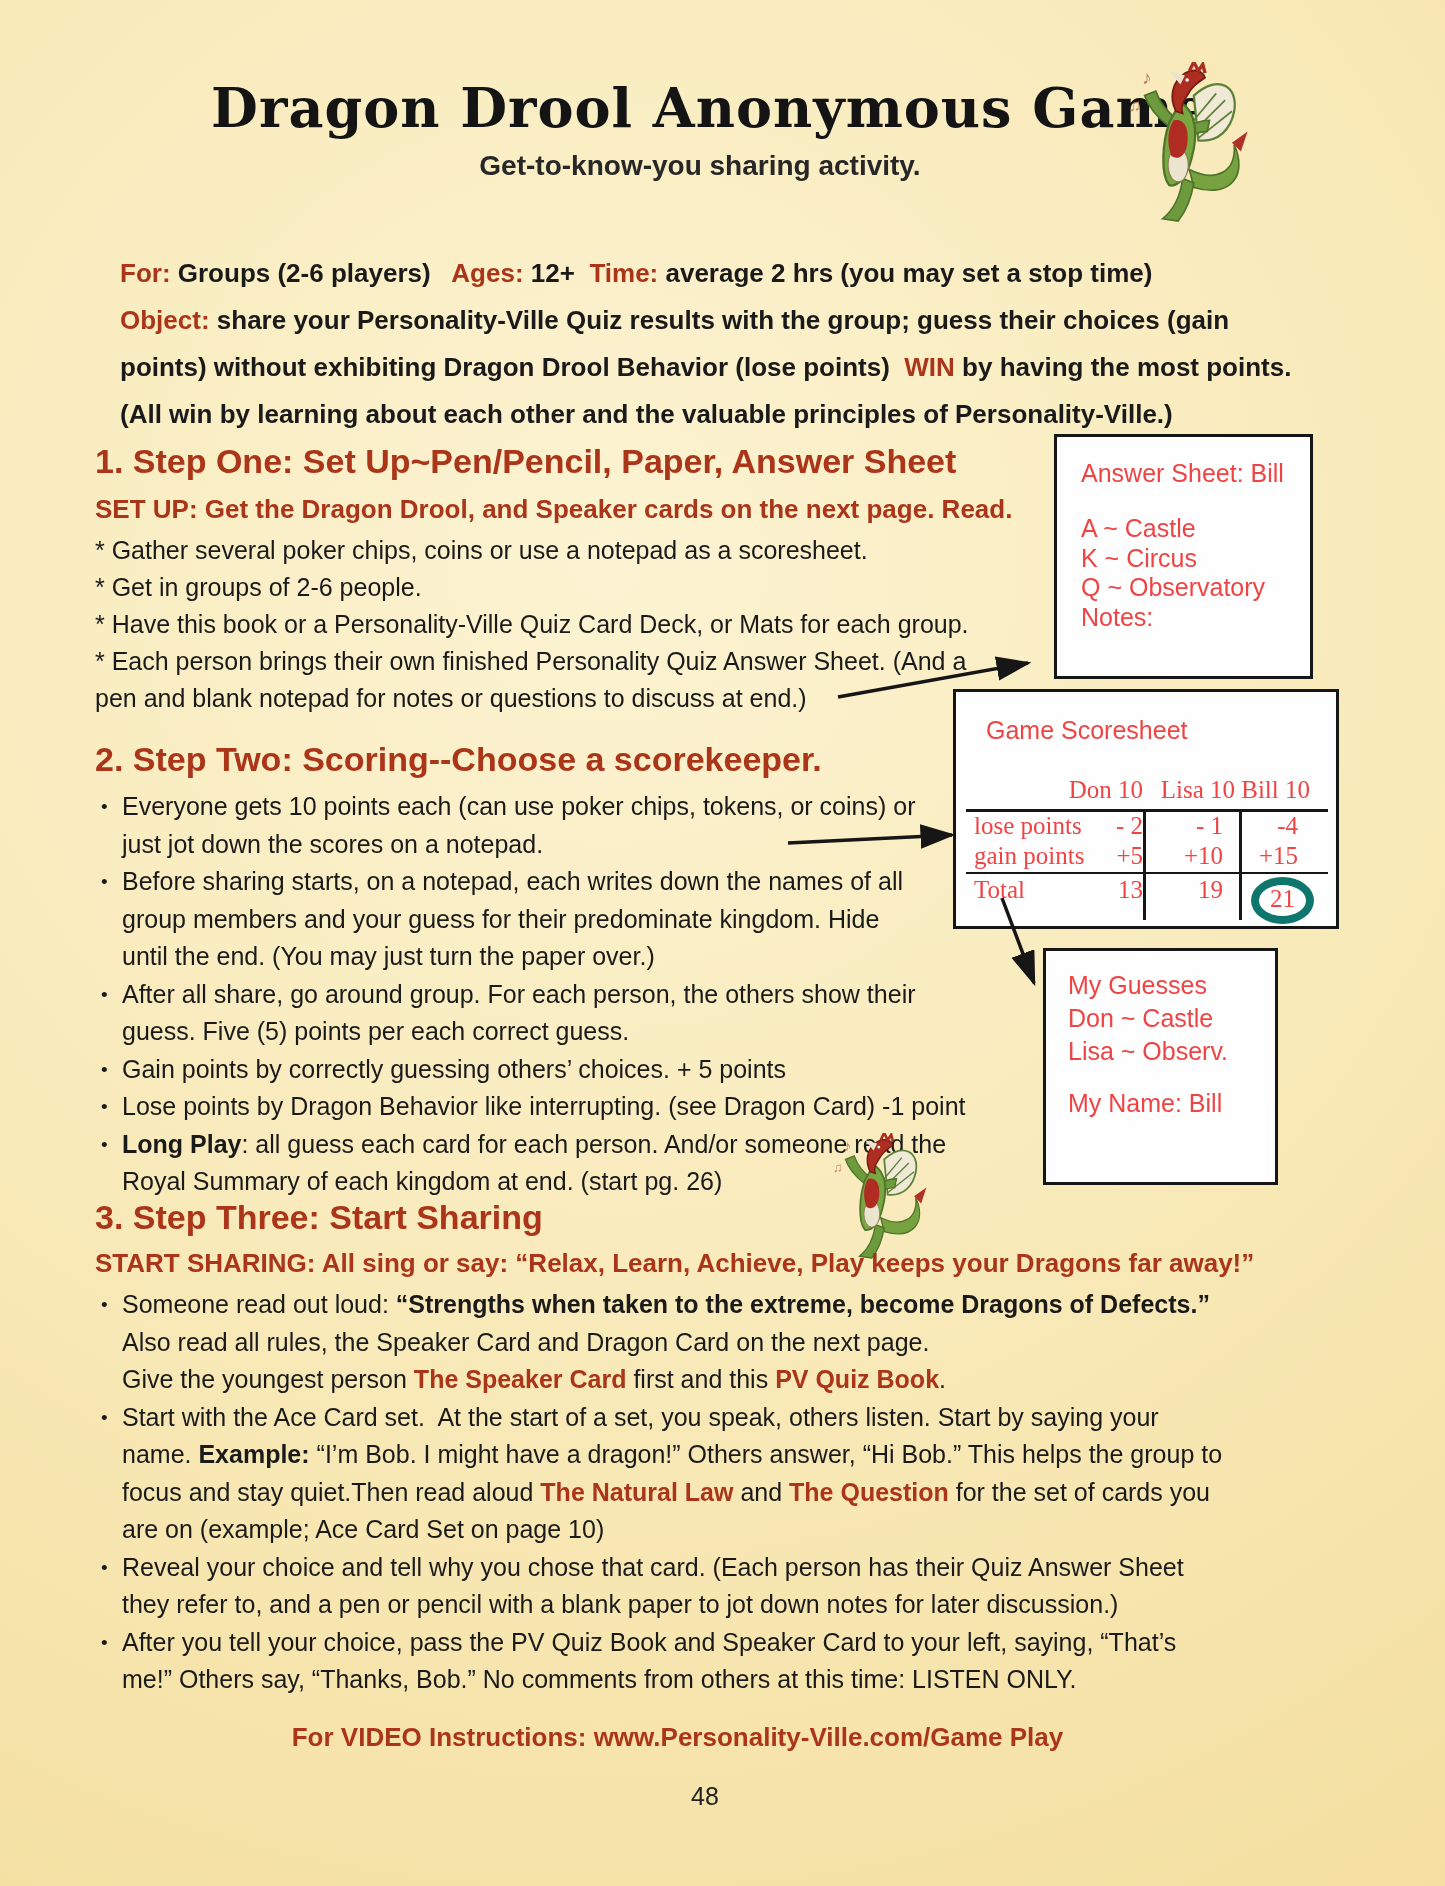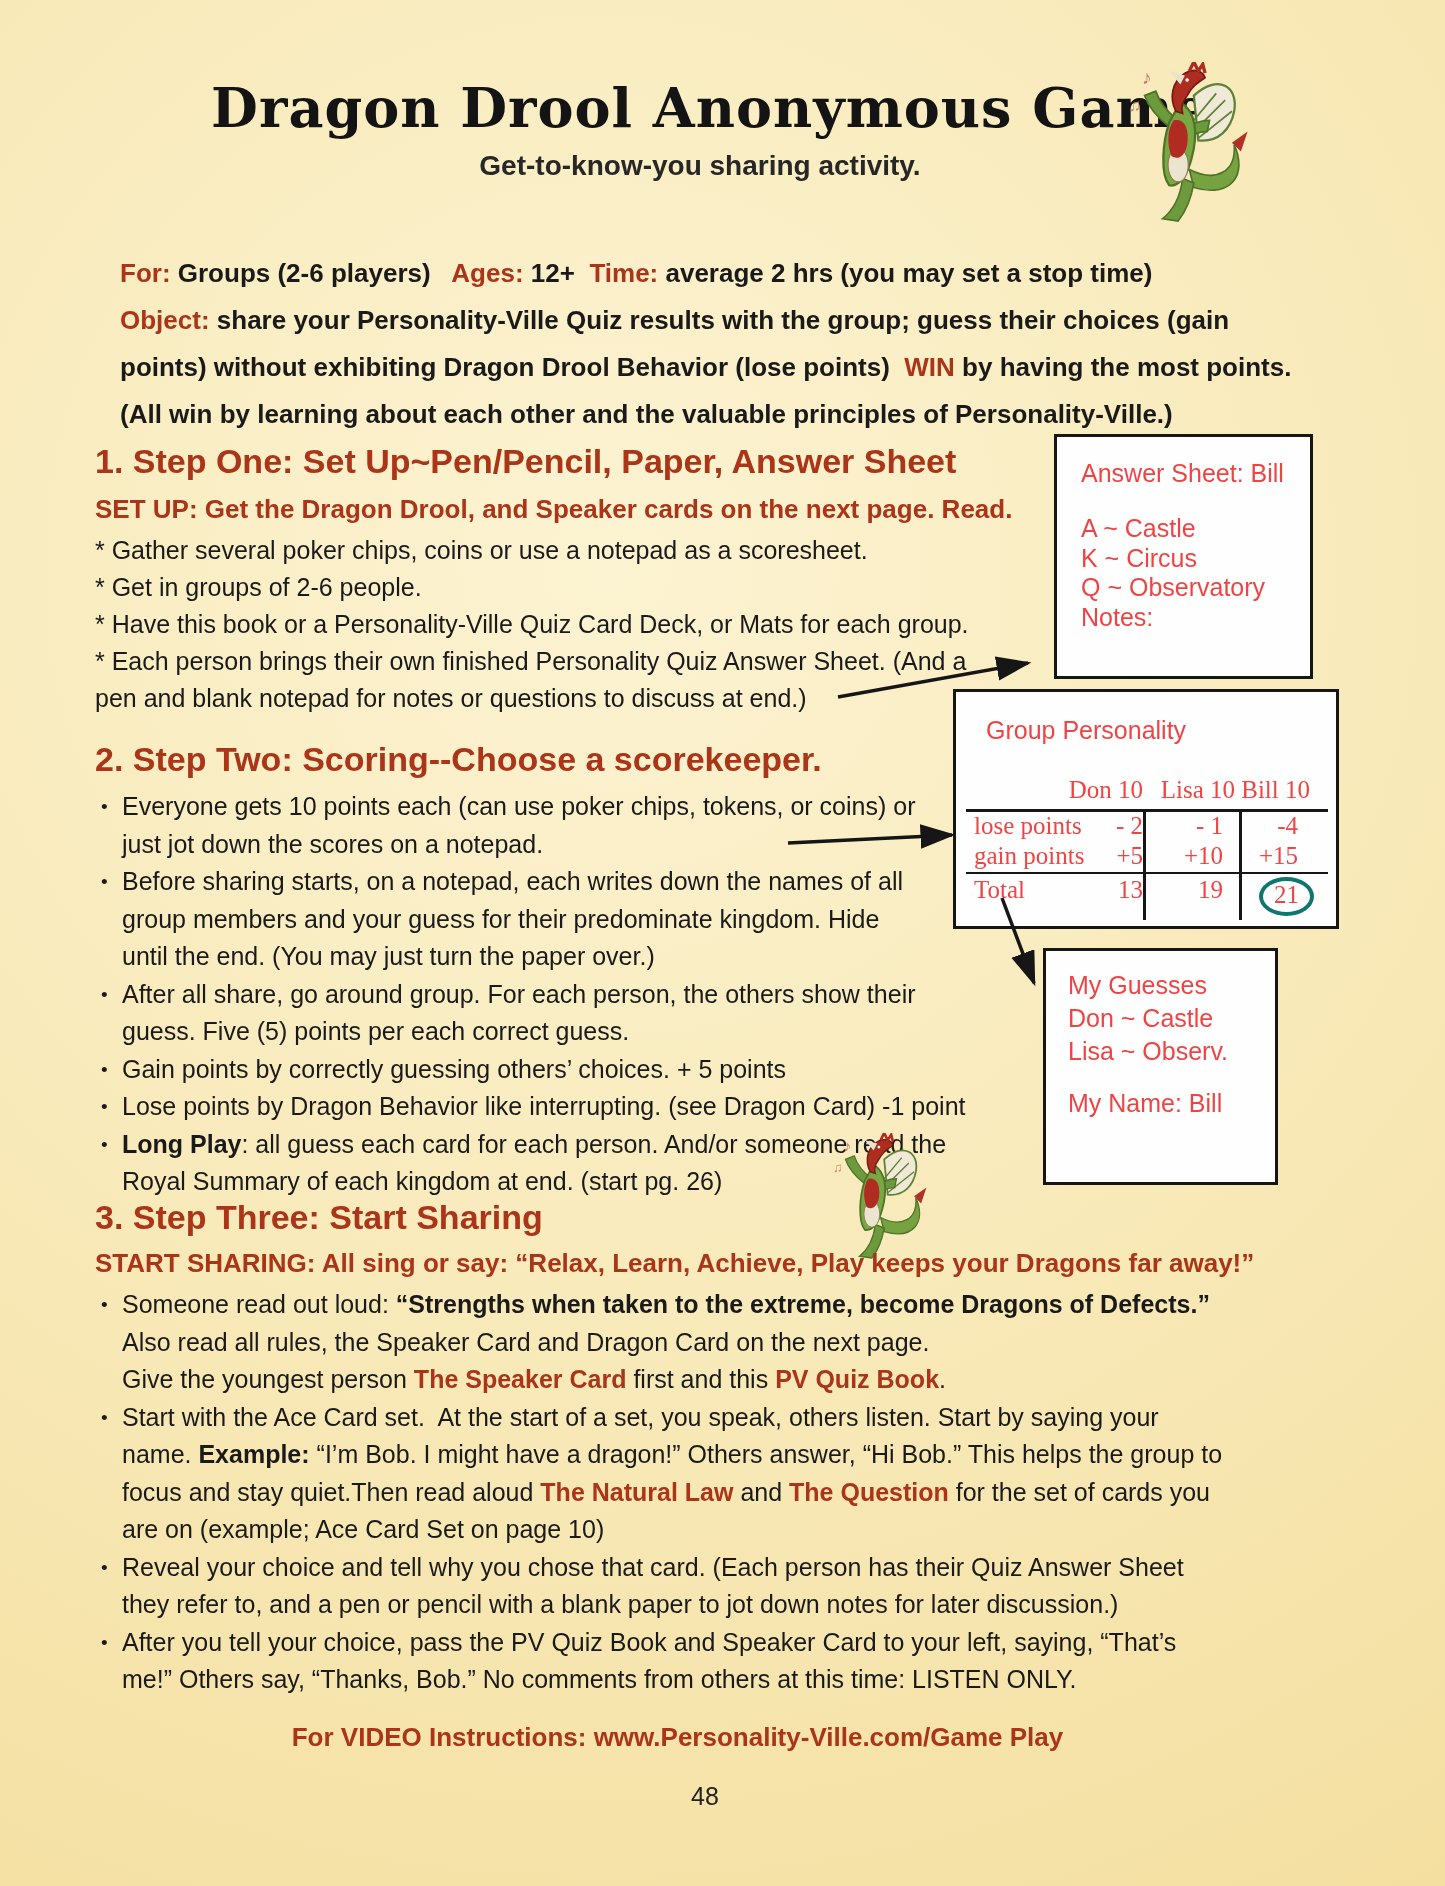--- a/index.html
+++ b/index.html
@@ -60,21 +60,21 @@
   .ss-head .sc0{text-align:right;}
   .ss-row .sc0{display:flex;justify-content:space-between;padding-left:8px;width:169px;}
   .sc1{width:96px;text-align:right;padding-right:16px;box-sizing:border-box;}
   .sc2{flex:1;text-align:right;padding-right:30px;box-sizing:border-box;}
   .ss-head .sc1{padding-right:4px;}
   .ss-head .sc2{padding-right:18px;}
   .ss-row .sc1,.ss-row .sc2{border-left:3px solid #161616;height:36px;}
   .ss-row.last .sc1,.ss-row.last .sc2{height:44px;}
   .ss-row.gain{border-bottom:2.5px solid #161616;}
   .ss-row.total{margin-top:2px;}
-  .circ{display:inline-block;border:4px solid #0f766e;border-radius:50%;padding:0 11px 3px 11px;margin-right:2px;margin-top:1px;}
+  .circ{display:inline-block;border:8px solid #0f766e;border-radius:50%;padding:0 11px 3px 11px;margin-right:2px;margin-top:1px;}
   .ss-row.total .sc2{padding-right:12px;}
 
   .guess-box{left:1043px;top:948px;width:229px;height:231px;}
   .mg-lines{margin:18px 0 0 22px;line-height:33px;}
   .mg-name{margin:21px 0 0 22px;}
 
   .footerline{top:1722px;left:0;width:1355px;font-weight:bold;font-size:26px;color:var(--red);}
   .pagenum{top:1782px;left:0;width:1410px;font-size:25px;color:#222;}
 
   .arrows{left:0;top:0;width:1445px;height:1886px;pointer-events:none;}
@@ -147,21 +147,21 @@
   <div class="abs bullets bullets2">
     <div class="bullet rich"><span>Everyone gets 10 points each (can use poker chips, tokens, or coins) or</span><br><span>just jot down the scores on a notepad.</span></div>
     <div class="bullet rich"><span>Before sharing starts, on a notepad, each writes down the names of all</span><br><span>group members and your guess for their predominate kingdom. Hide</span><br><span>until the end. (You may just turn the paper over.)</span></div>
     <div class="bullet rich"><span>After all share, go around group. For each person, the others show their</span><br><span>guess. Five (5) points per each correct guess.</span></div>
     <div class="bullet rich"><span>Gain points by correctly guessing others’ choices. + 5 points</span></div>
     <div class="bullet rich"><span>Lose points by Dragon Behavior like interrupting. (see Dragon Card) -1 point</span></div>
     <div class="bullet rich"><span class="b">Long Play</span><span>: all guess each card for each person. And/or someone read the</span><br><span>Royal Summary of each kingdom at end. (start pg. 26)</span></div>
   </div>
 
   <div class="box score-box">
-    <div class="ss-title">Group Personality</div>
+    <div class="ss-title">Game Scoresheet</div>
     <div class="ss-table">
       <div class="ss-head">
         <span class="sc0">Don 10</span>
         <span class="sc1">Lisa 10</span>
         <span class="sc2">Bill 10</span>
       </div>
       <div class="ss-row">
         <span class="sc0">
             <span>lose points</span>
             <span>- 2</span>

